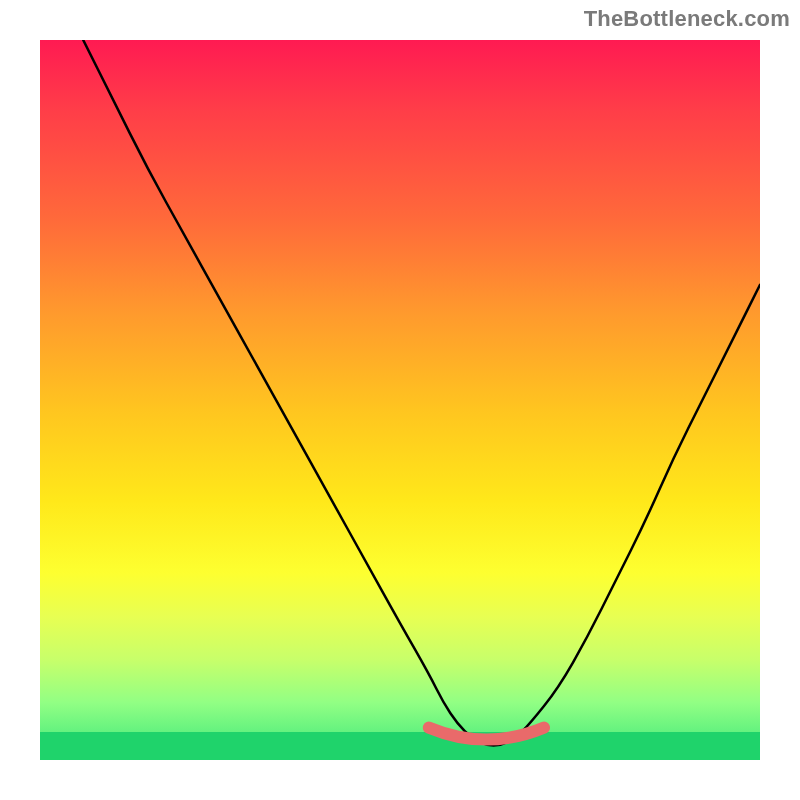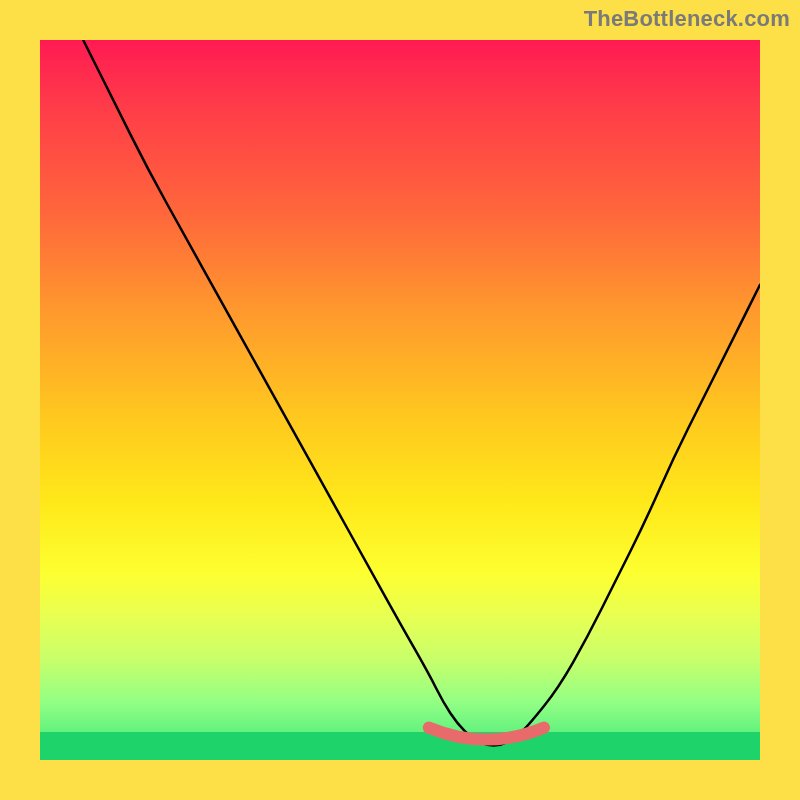--- a/index.html
+++ b/index.html
@@ -8,21 +8,21 @@
     width: 800px;
     height: 800px;
     background: #000;
     overflow: hidden;
     font-family: Arial, Helvetica, sans-serif;
   }
   .frame {
     position: relative;
     width: 800px;
     height: 800px;
-    background: #fde047;
+    background: #ffffff;
   }
   .watermark {
     position: absolute;
     top: 6px;
     right: 10px;
     color: #7a7a7a;
     font-size: 22px;
     font-weight: 600;
     letter-spacing: 0.2px;
     z-index: 30;

